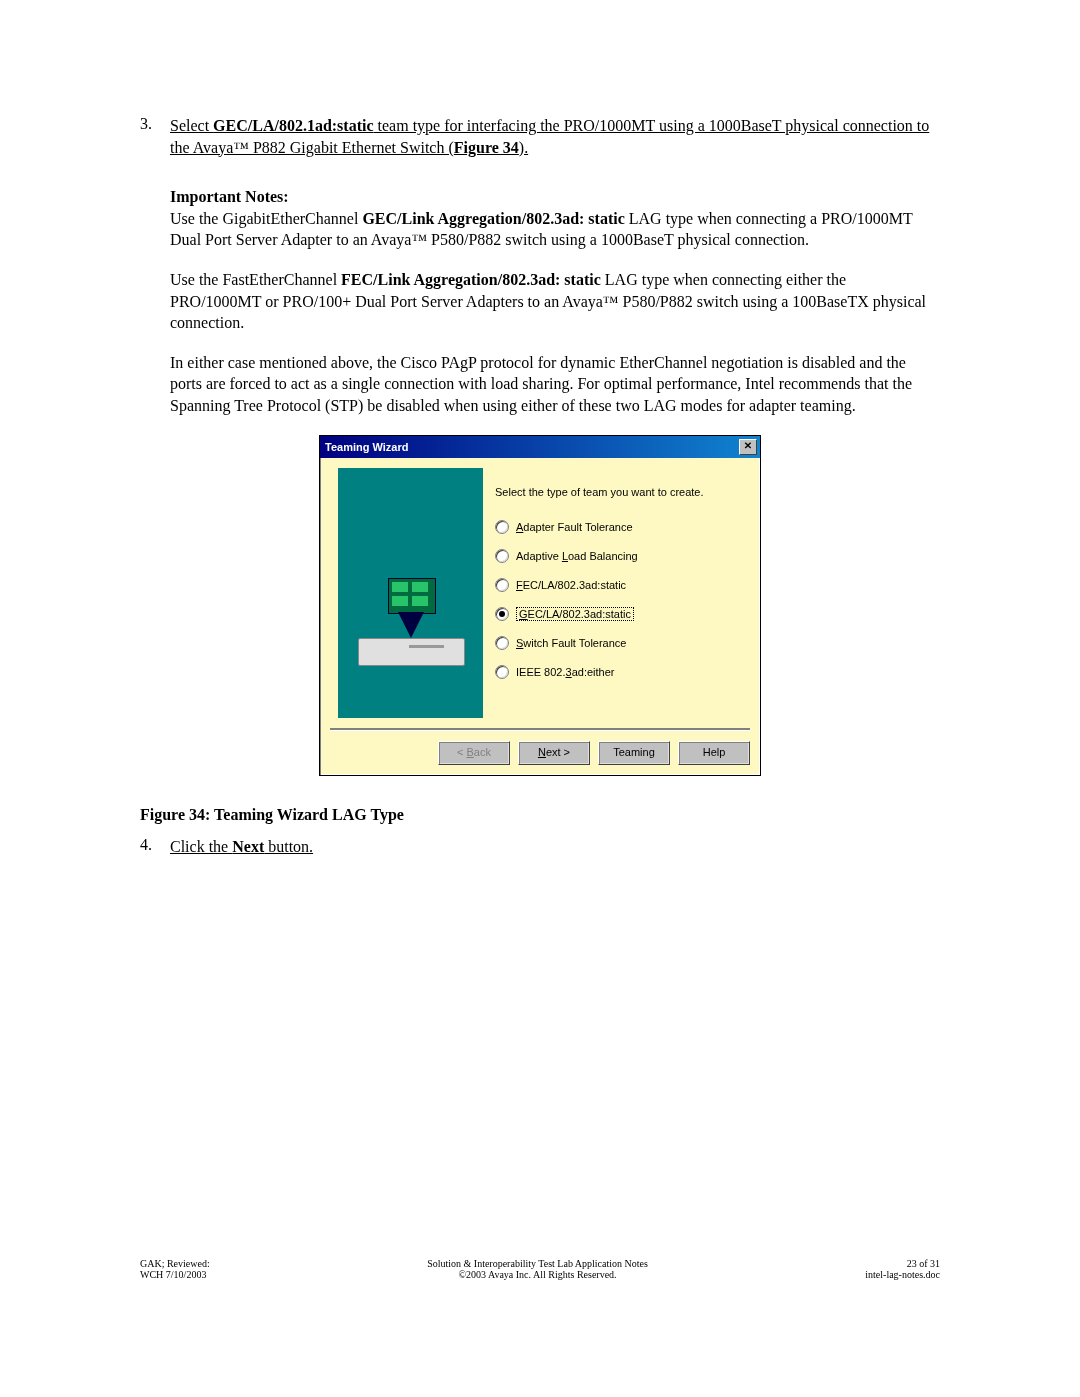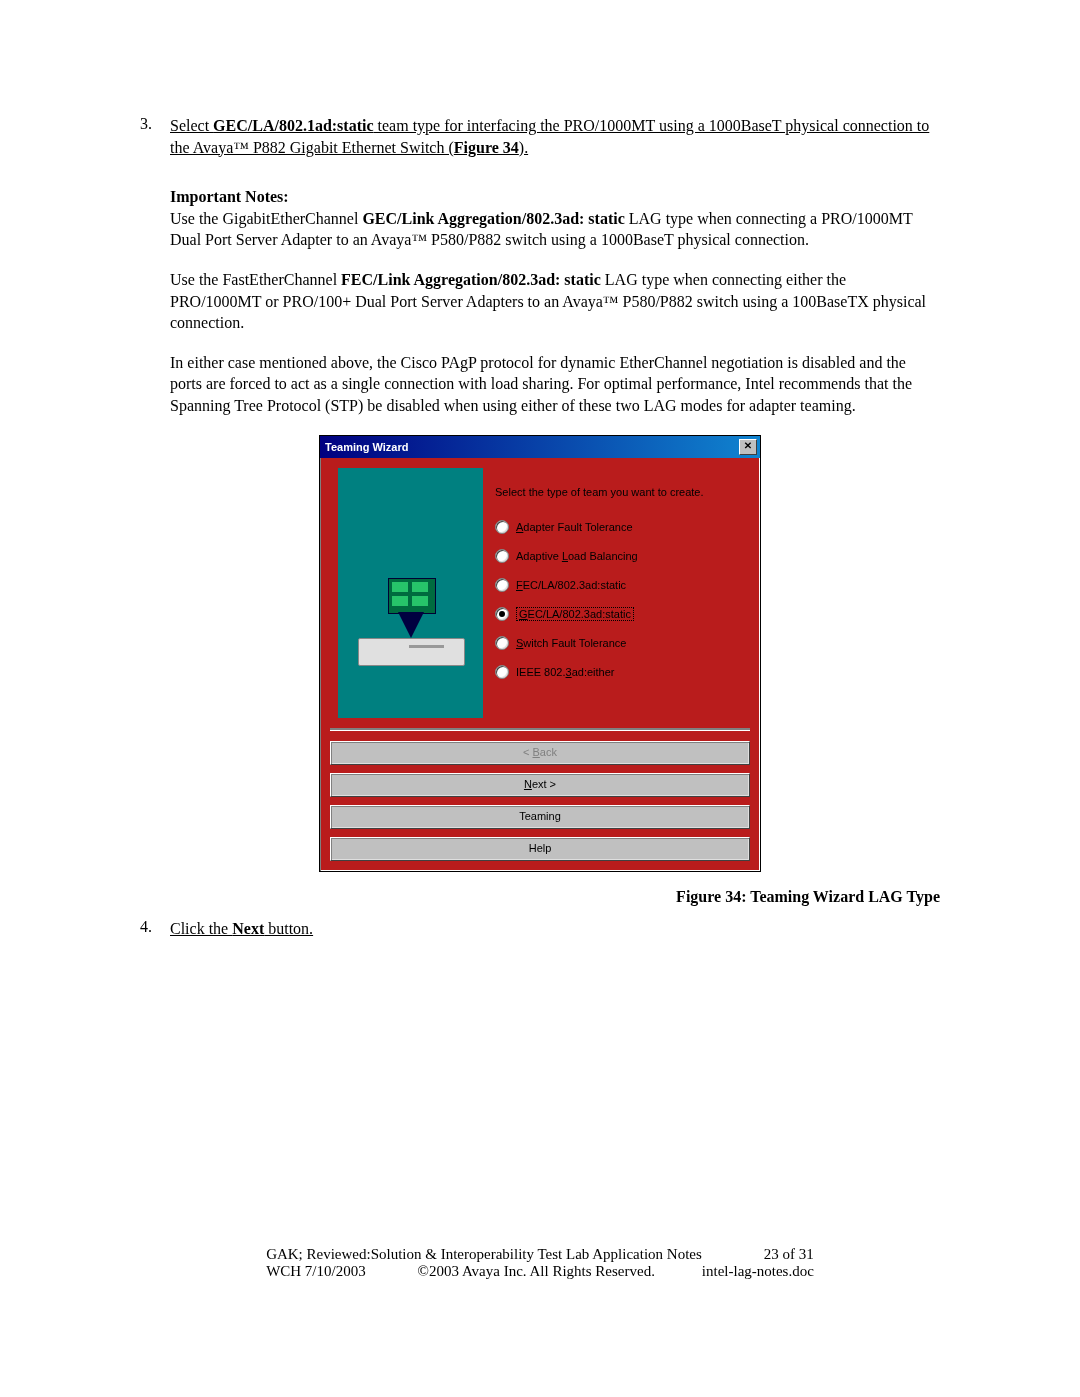--- a/index.html
+++ b/index.html
@@ -43,21 +43,21 @@
     justify-content: center;
     margin-top: 18px;
     margin-bottom: 10px;
   }
   
   .dialog {
     width: 440px;
     font-family: Tahoma, Arial, sans-serif;
     font-size: 11px;
     border: 1px solid #000;
-    background: #b91c1c;
+    background: #fef9c3;
     box-shadow: 1px 1px 0 #808080 inset, -1px -1px 0 #fff inset;
   }
   .titlebar {
     display: flex;
     align-items: center;
     justify-content: space-between;
     background: linear-gradient(to right, #000080, #1084d0);
     color: #fff;
     font-weight: bold;
     padding: 2px 3px 2px 5px;
@@ -170,50 +170,49 @@
     margin: 0 10px;
     height: 2px;
     background: #808080;
     border-bottom: 1px solid #fff;
   }
   .dialog-buttons {
     display: flex;
     justify-content: flex-end;
     gap: 8px;
     padding: 10px;
-    flex-direction: column;
   }
   .btn {
     min-width: 70px;
     height: 22px;
     background: #c0c0c0;
     border: 1px solid #fff;
     border-right-color: #404040;
     border-bottom-color: #404040;
     font-family: Tahoma, Arial, sans-serif;
     font-size: 11px;
     text-align: center;
     line-height: 20px;
     box-shadow: 1px 1px 0 #808080 inset, -1px -1px 0 #dfdfdf inset;
   }
   .btn.disabled { color: #808080; }
   .btn .ul { text-decoration: underline; }
   .caption {
-    text-align: right;
+    text-align: left;
     font-weight: bold;
-    margin: 16px 0 12px 0;
+    margin: 30px 0 12px 0;
   }
   .footer {
     position: absolute;
     bottom: 40px;
     left: 140px;
     right: 140px;
     display: flex;
-    justify-content: center;
-    font-size: 15px;
+    justify-content: space-between;
+    font-size: 10px;
     margin-top: 40px;
   }
   .footer .center { text-align: center; }
   .footer .right { text-align: right; }
 </style>
 </head>
 <body>
 
 <div class="page">
 

